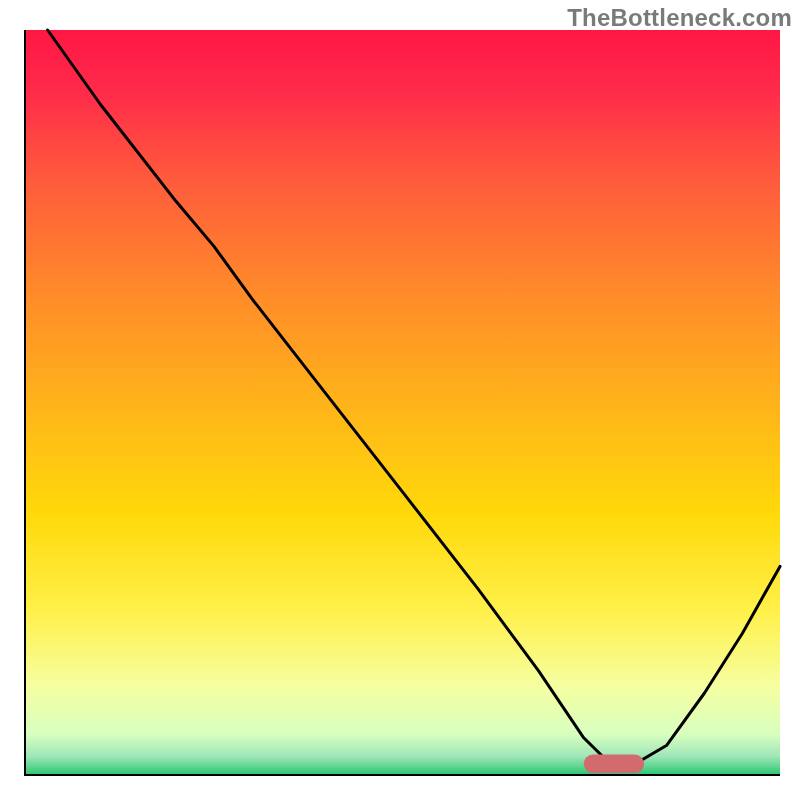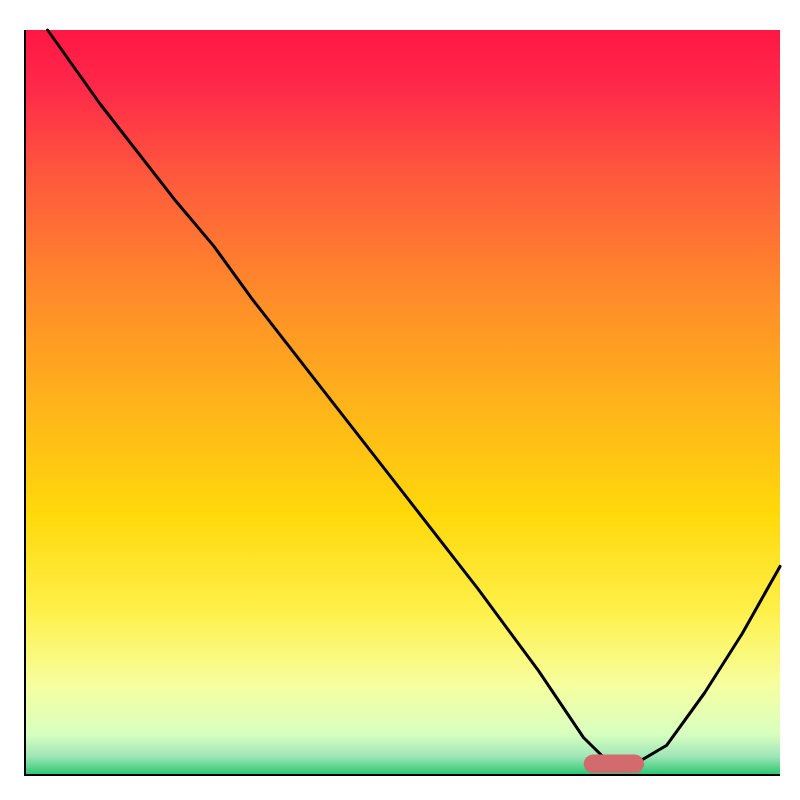--- a/index.html
+++ b/index.html
@@ -25,20 +25,21 @@
     letter-spacing: 0.2px;
   }
   svg {
     display: block;
   }
 </style>
 </head>
 <body>
 
 <div class="chart-wrap">
+  <div class="watermark">TheBottleneck.com</div>
 
   <svg id="chart-svg" width="800" height="800" viewBox="0 0 800 800">
     <defs>
       <linearGradient id="bgGrad" x1="0" y1="0" x2="0" y2="1">
           <stop offset="0.00%" stop-color="#ff1744"></stop>
           <stop offset="8.00%" stop-color="#ff2a4a"></stop>
           <stop offset="20.00%" stop-color="#ff5a3c"></stop>
           <stop offset="35.00%" stop-color="#ff8a2a"></stop>
           <stop offset="50.00%" stop-color="#ffb31a"></stop>
           <stop offset="65.00%" stop-color="#ffd90a"></stop>

